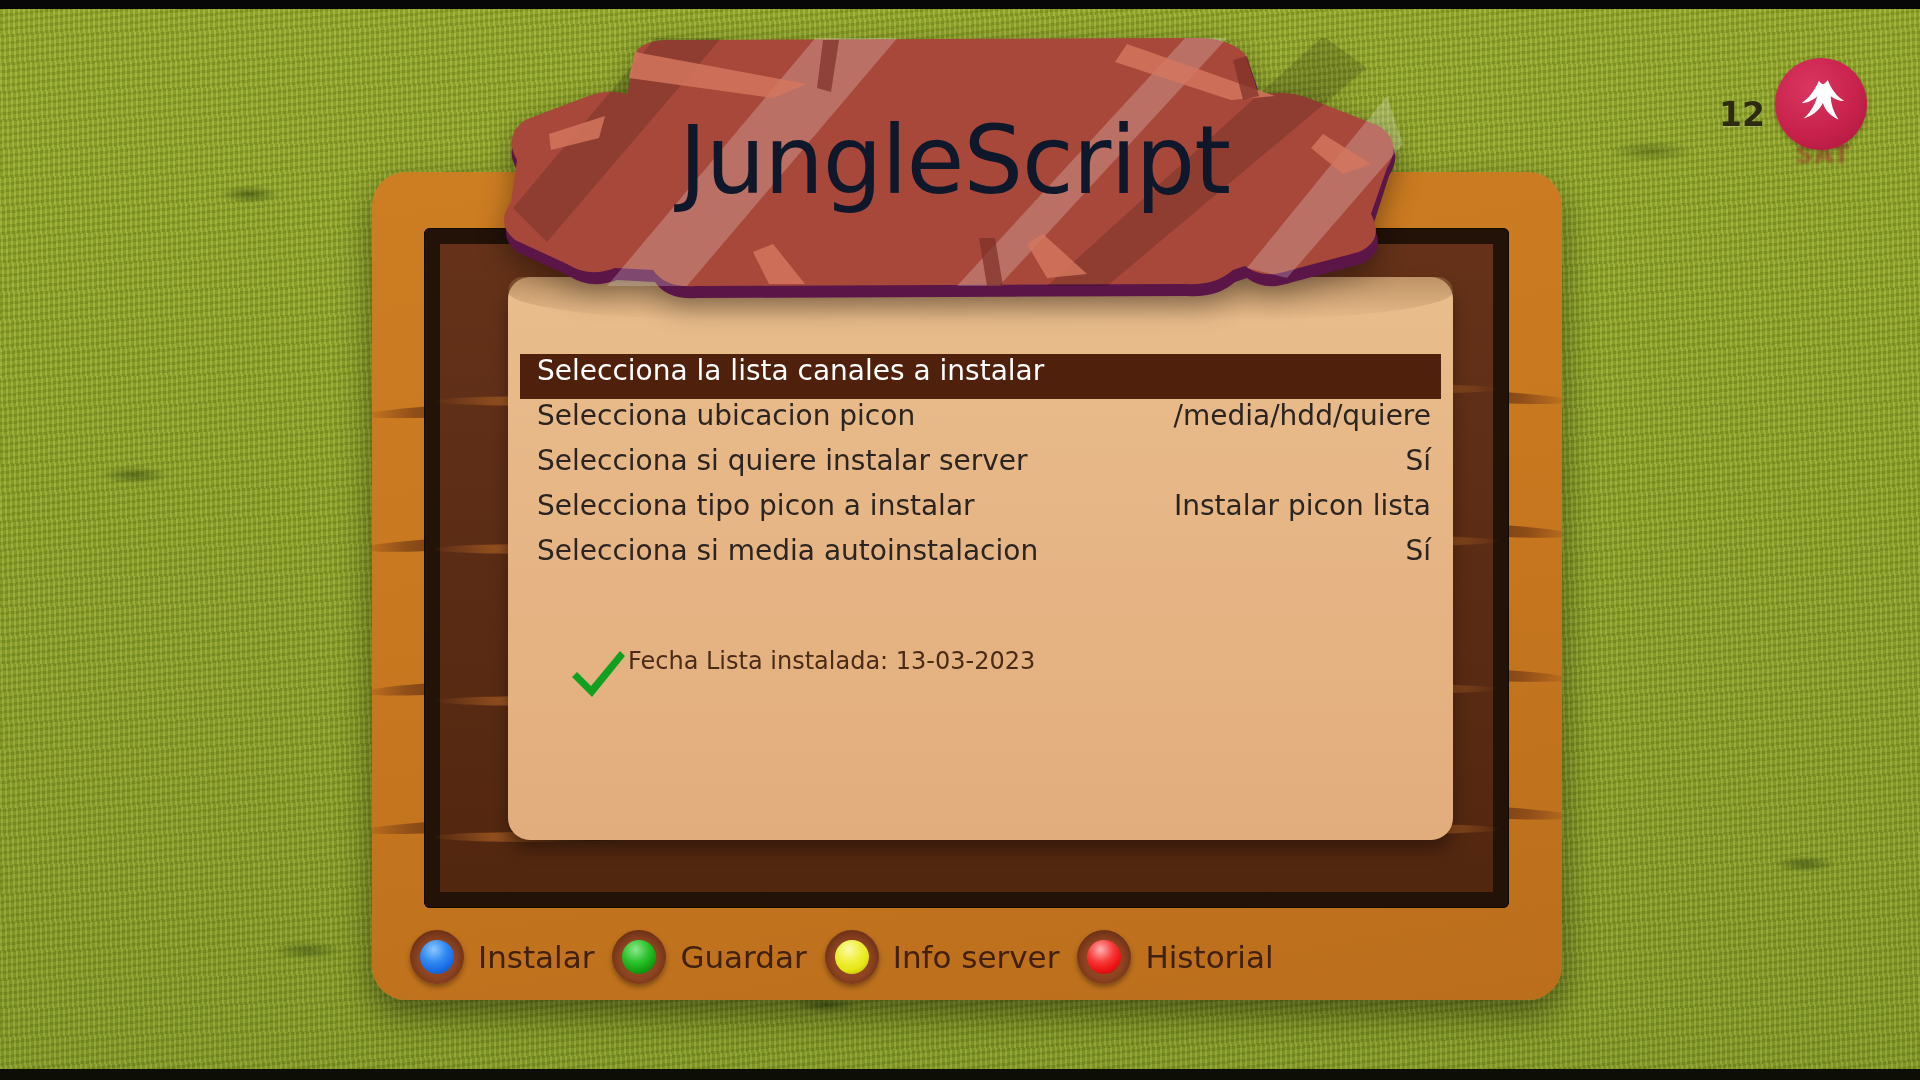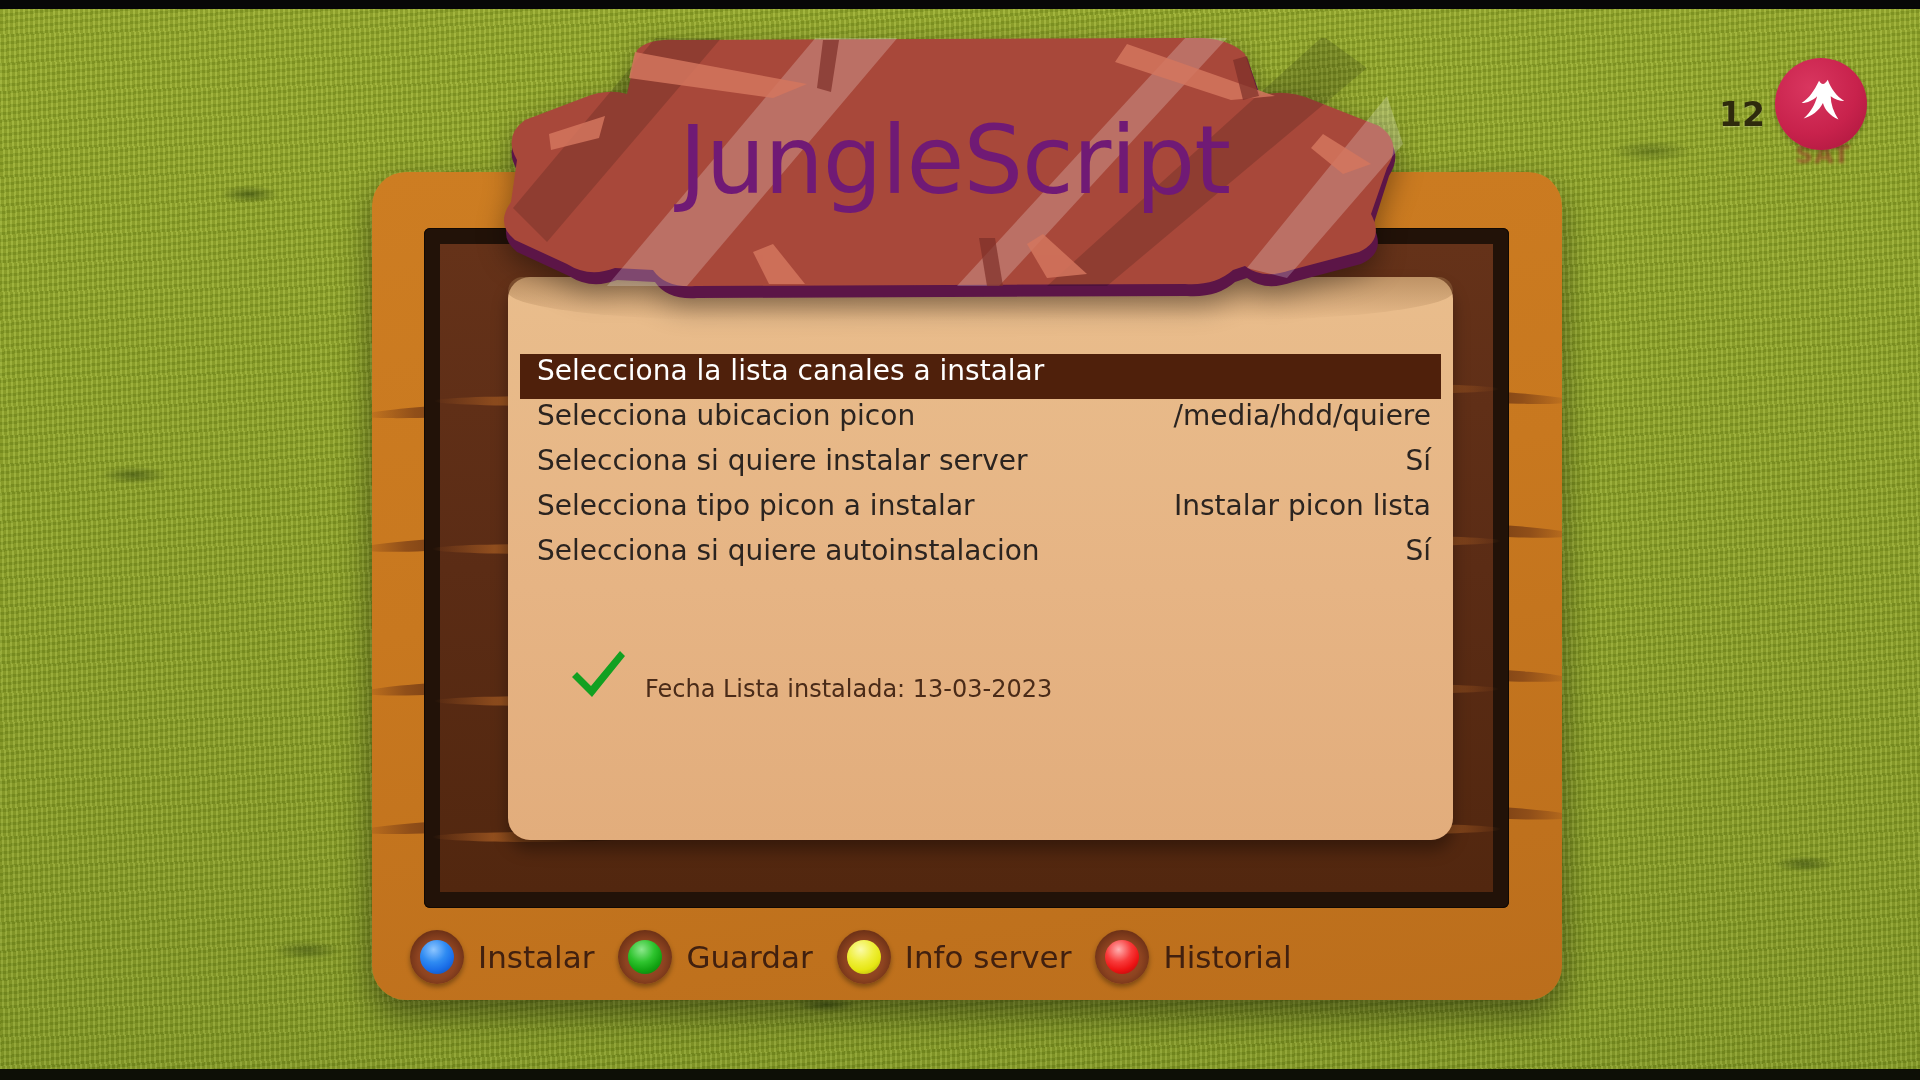--- a/index.html
+++ b/index.html
@@ -106,29 +106,29 @@
     display:flex; align-items:flex-start; justify-content:space-between;
     height:45px; padding:0 10px 0 17px; color:#2b2420;
     font-size:28px; font-family:"DejaVu Sans", sans-serif;
   }
   .setting-row.selected{ background:#4f200b; color:#ffffff; }
   .setting-label{ white-space:nowrap; }
   .setting-value{ white-space:nowrap; text-align:right; }
 
   
   #status-line{
-    position:absolute; left:60px; top:370px; display:flex; align-items:flex-end; gap:17px;
+    position:absolute; left:60px; top:370px; display:flex; align-items:flex-start; 
   }
   #status-check{ width:60px; height:56px; display:block; }
   #status-text{ font-size:24px; color:#4a2b18; font-family:"DejaVu Sans", sans-serif; }
 
   
   #button-bar{
     position:absolute; left:410px; top:930px; z-index:20;
-    display:flex; align-items:center; gap:10px;
+    display:flex; align-items:center; gap:4px;
   }
   .color-button{ display:flex; align-items:center; gap:14px; padding:0 14px 0 0; }
   .gem{
     width:54px; height:54px; border-radius:50%; position:relative;
     background:radial-gradient(circle at 50% 55%, #a35128 0%, #8d4320 48%, #6f3217 72%, #55240f 100%);
     box-shadow:0 3px 5px rgba(0,0,0,.35);
     display:flex; align-items:center; justify-content:center;
   }
   .gem-core{ width:34px; height:34px; border-radius:50%; }
   .btn-label{
@@ -137,21 +137,21 @@
 
   
   #title-plaque{
     position:absolute; left:487px; top:38px; width:935px; height:262px; z-index:25;
   }
   #title-plaque svg{ width:935px; height:262px; display:block;
     filter:drop-shadow(0 9px 14px rgba(0,0,0,.38)); }
   #title-text{
     position:absolute; left:0; top:0; width:935px; height:262px;
     display:flex; align-items:center; justify-content:center;
-    color:#701a75; font-size:94px; font-family:"DejaVu Sans", sans-serif;
+    color:#0f172a; font-size:94px; font-family:"DejaVu Sans", sans-serif;
     letter-spacing:-1px; padding-bottom:18px;
   }
 </style>
 </head>
 <body>
 
 <div id="grass-bg"></div>
 <div id="letterbox-top"></div>
 <div id="letterbox-bottom"></div>
 
@@ -206,21 +206,21 @@
       <span class="setting-label">Selecciona si quiere instalar server</span>
       <span class="setting-value">Sí</span>
     </div>
 
     <div class="setting-row">
       <span class="setting-label">Selecciona tipo picon a instalar</span>
       <span class="setting-value">Instalar picon lista</span>
     </div>
 
     <div class="setting-row">
-      <span class="setting-label">Selecciona si quiere autoinstalacion</span>
+      <span class="setting-label">Selecciona si media autoinstalacion</span>
       <span class="setting-value">Sí</span>
     </div>
 
   </div>
 
   <div id="status-line">
     <svg id="status-check" viewBox="0 0 60 56">
       <path d="M4 30 L9 25 L23 39 L52 4 L57 9 L24 50 Z" fill="#12a021"></path>
     </svg>
     <span id="status-text">Fecha Lista instalada: 13-03-2023</span>

